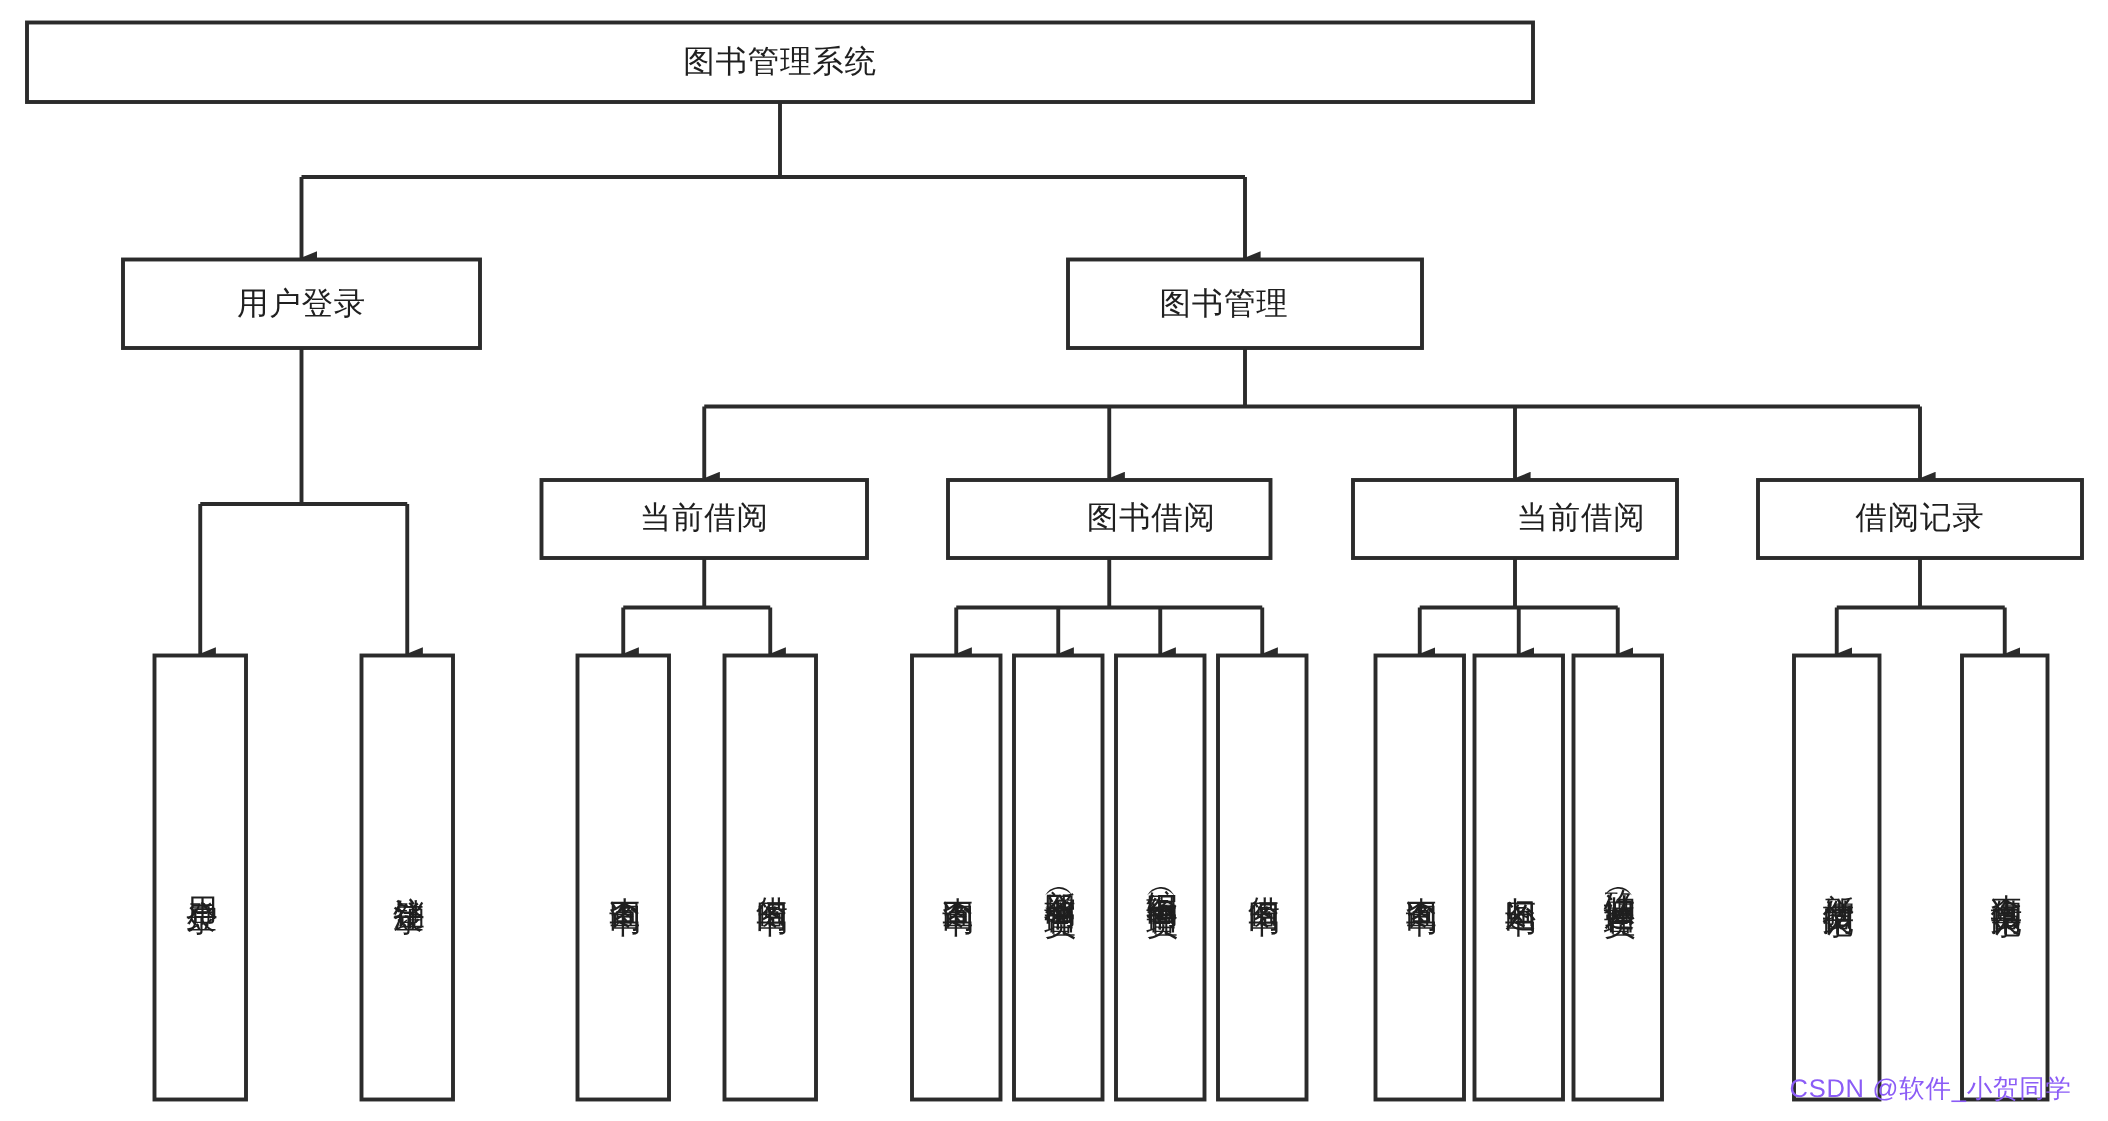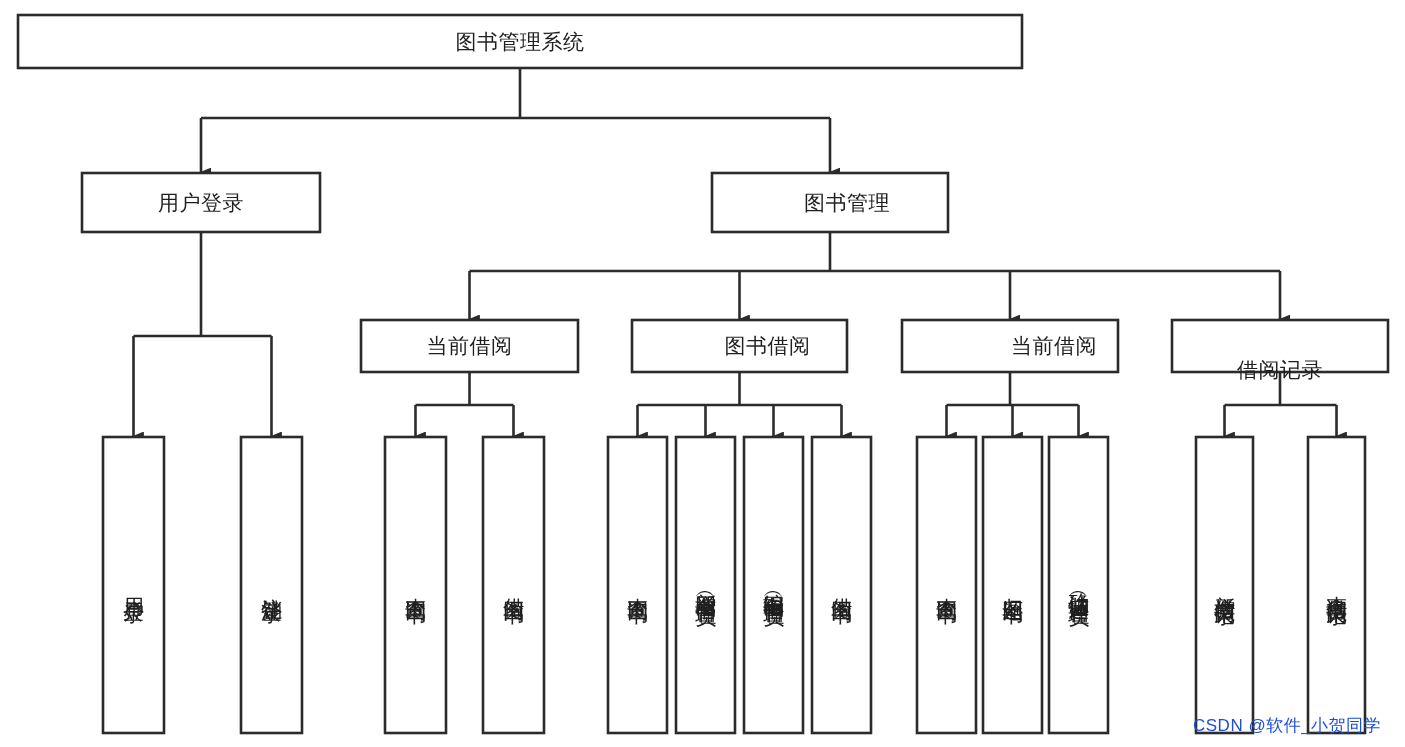--- a/index.html
+++ b/index.html
@@ -43,21 +43,21 @@
     writing-mode: vertical-rl;
     text-orientation: upright;
     font-size: 21px;
     line-height: 1.25;
     letter-spacing: 2px;
     white-space: nowrap;
   }
   .watermark {
     position: absolute;
     font-size: 17px;
-    color: #1d4ed8;
+    color: #8b5cf6;
     letter-spacing: 0.5px;
     white-space: nowrap;
   }
 </style>
 </head>
 <body>
 
 <div id="canvas">
   <svg id="diagram-svg" viewBox="0 0 1405 747" xmlns="http://www.w3.org/2000/svg">
     <defs>
@@ -120,25 +120,25 @@
         <rect x="983" y="437" width="59" height="296" fill="#ffffff" stroke="#2b2b2b" stroke-width="2.6"></rect>
         <rect x="1049" y="437" width="59" height="296" fill="#ffffff" stroke="#2b2b2b" stroke-width="2.6"></rect>
         <rect x="1196" y="437" width="57" height="296" fill="#ffffff" stroke="#2b2b2b" stroke-width="2.6"></rect>
         <rect x="1308" y="437" width="57" height="296" fill="#ffffff" stroke="#2b2b2b" stroke-width="2.6"></rect>
       </g>
   </svg>
 
   <div id="label-layer">
       <div class="node-label horiz" style="left: 18px; top: 15px; width: 1004px; height: 53px;">图书管理系统</div>
       <div class="node-label horiz" style="left: 82px; top: 173px; width: 238px; height: 59px;">用户登录</div>
-      <div class="node-label horiz" style="left: 712px; top: 173px; width: 270px; height: 59px;">图书管理</div>
+      <div class="node-label horiz" style="left: 681px; top: 173px; width: 270px; height: 59px;">图书管理</div>
       <div class="node-label horiz" style="left: 361px; top: 320px; width: 217px; height: 52px;">当前借阅</div>
       <div class="node-label horiz" style="left: 632px; top: 320px; width: 215px; height: 52px; margin-left: 28px;">图书借阅</div>
       <div class="node-label horiz" style="left: 902px; top: 320px; width: 216px; height: 52px; margin-left: 44px;">当前借阅</div>
-      <div class="node-label horiz" style="left: 1172px; top: 320px; width: 216px; height: 52px; margin-top: 24px;">借阅记录</div>
+      <div class="node-label horiz" style="left: 1172px; top: 320px; width: 216px; height: 52px;">借阅记录</div>
       <div class="node-label vert" style="left: 103px; top: 437px; width: 61px; height: 296px;">用户登录</div>
       <div class="node-label vert" style="left: 241px; top: 437px; width: 61px; height: 296px;">注销登录</div>
       <div class="node-label vert" style="left: 385px; top: 437px; width: 61px; height: 296px;">查询图书</div>
       <div class="node-label vert" style="left: 483px; top: 437px; width: 61px; height: 296px;">借阅图书</div>
       <div class="node-label vert" style="left: 608px; top: 437px; width: 59px; height: 296px;">查询图书</div>
       <div class="node-label vert" style="left: 676px; top: 437px; width: 59px; height: 296px;">新增图书（管理员）</div>
       <div class="node-label vert" style="left: 744px; top: 437px; width: 59px; height: 296px;">编辑图书（管理员）</div>
       <div class="node-label vert" style="left: 812px; top: 437px; width: 59px; height: 296px;">借阅图书</div>
       <div class="node-label vert" style="left: 917px; top: 437px; width: 59px; height: 296px;">查询图书</div>
       <div class="node-label vert" style="left: 983px; top: 437px; width: 59px; height: 296px;">归还图书</div>

